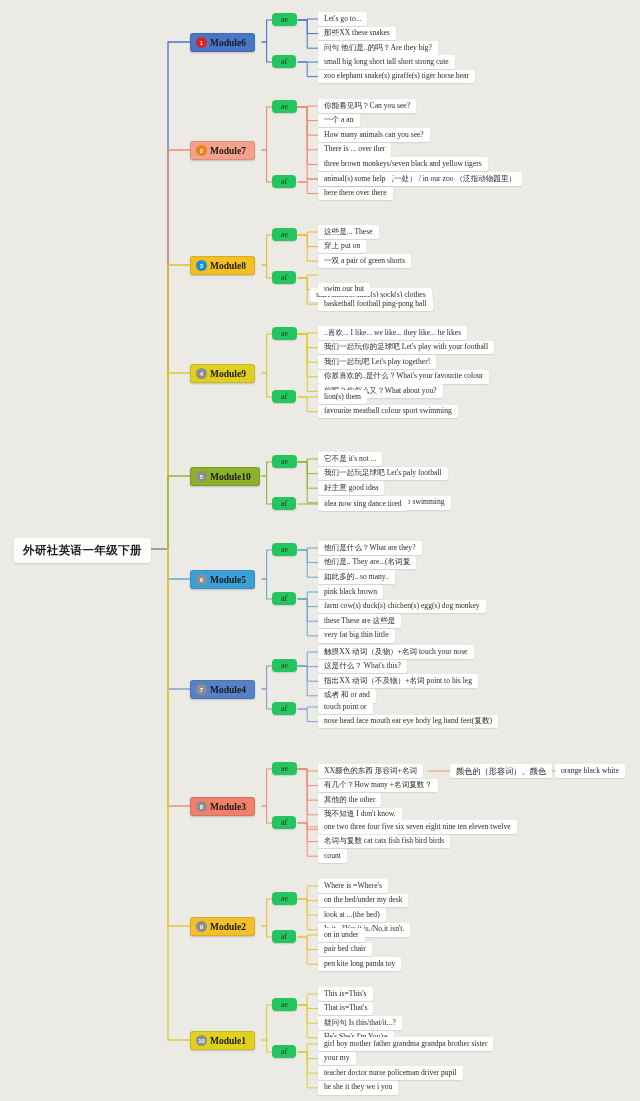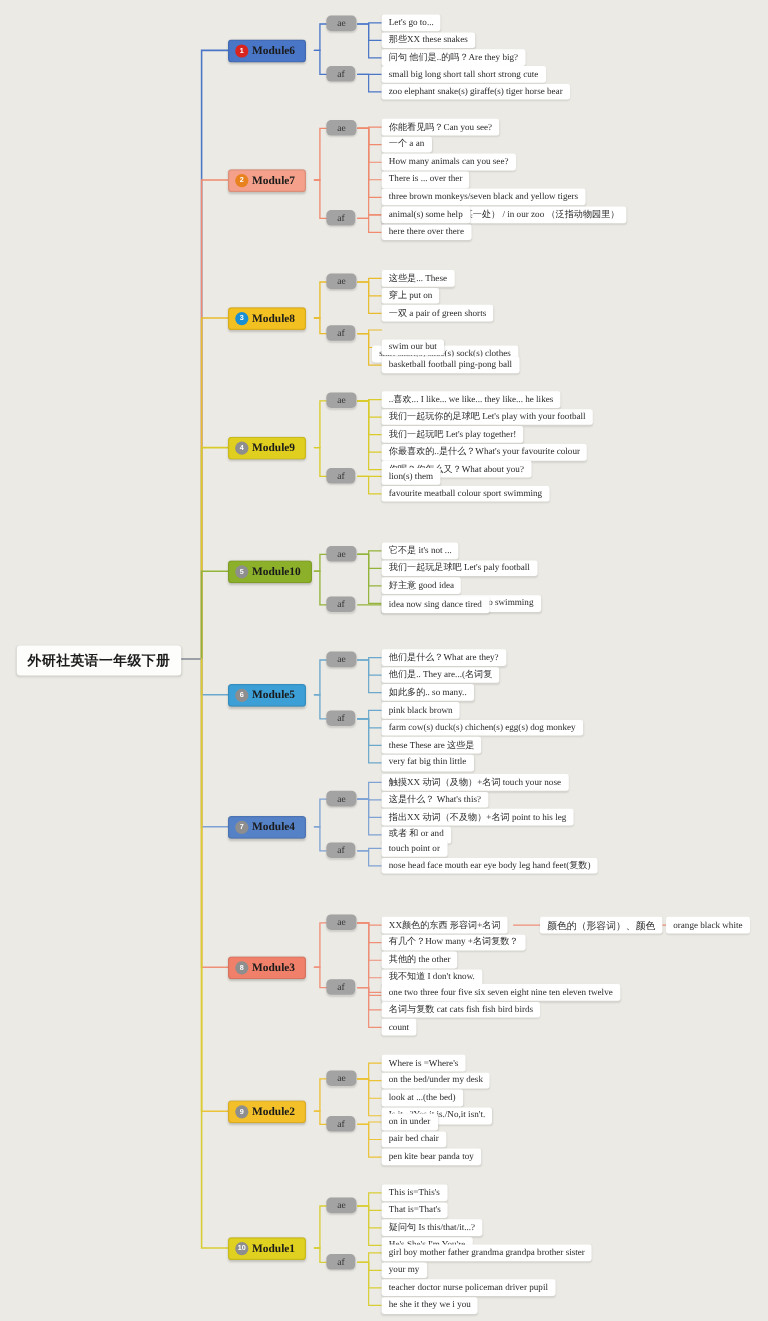--- a/index.html
+++ b/index.html
@@ -46,21 +46,21 @@
     width:11px;height:11px;border-radius:50%;
     display:flex;align-items:center;justify-content:center;
     font-size:6px;color:#fff;font-weight:bold;
     flex:0 0 auto;
     font-family:"Liberation Sans",sans-serif;
     line-height:1;
   }
 
   
   .grp{
-    background:#a3a3a3;
+    background:#22c55e;
     border-radius:4px;
     padding:2px 9px;
     font-size:8px;
     color:#333;
     box-shadow:0 1px 1.5px rgba(0,0,0,.12);
     white-space:nowrap;
     text-align:center;
   }
 
   
@@ -300,21 +300,21 @@
         <span>Module2</span>
       </div>
       <div class="node grp" style="left: 272px; top: 892px;">ae</div>
       <div class="node leaf" style="left: 318px; top: 879px;">Where is =Where's</div>
       <div class="node leaf" style="left: 318px; top: 893.6px;">on the bed/under my desk</div>
       <div class="node leaf" style="left: 318px; top: 908.2px;">look at ...(the bed)</div>
       <div class="node leaf" style="left: 318px; top: 922.8px;">Is it...?Yes,it is./No,it isn't.</div>
       <div class="node grp" style="left: 272px; top: 930px;">af</div>
       <div class="node leaf" style="left: 318px; top: 928px;">on in under</div>
       <div class="node leaf" style="left: 318px; top: 942.6px;">pair bed chair</div>
-      <div class="node leaf" style="left: 318px; top: 957.2px;">pen kite bear panda toy</div>
+      <div class="node leaf" style="left: 318px; top: 957.2px;">pen kite long panda toy</div>
       <div class="node module" style="left: 190px; top: 1031px; background: rgb(224, 208, 32);">
         <span class="badge" style="background: rgb(142, 142, 142);">10</span>
         <span>Module1</span>
       </div>
       <div class="node grp" style="left: 272px; top: 998px;">ae</div>
       <div class="node leaf" style="left: 318px; top: 987px;">This is=This's</div>
       <div class="node leaf" style="left: 318px; top: 1001.6px;">That is=That's</div>
       <div class="node leaf" style="left: 318px; top: 1016.2px;">疑问句 Is this/that/it...?</div>
       <div class="node leaf" style="left: 318px; top: 1030.8px;">He's She's I'm You're</div>
       <div class="node grp" style="left: 272px; top: 1045px;">af</div>

